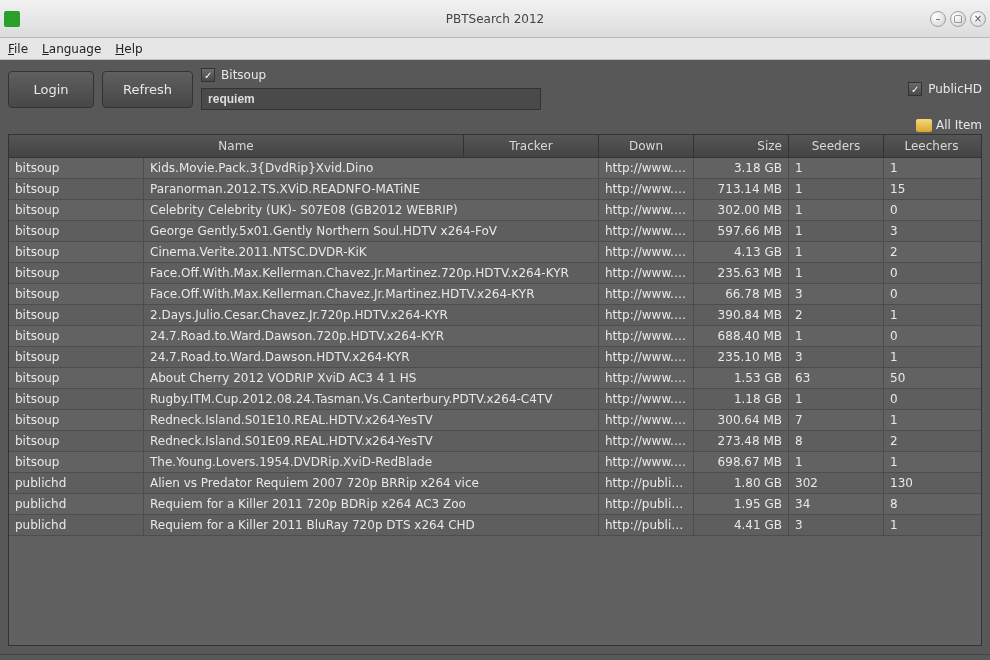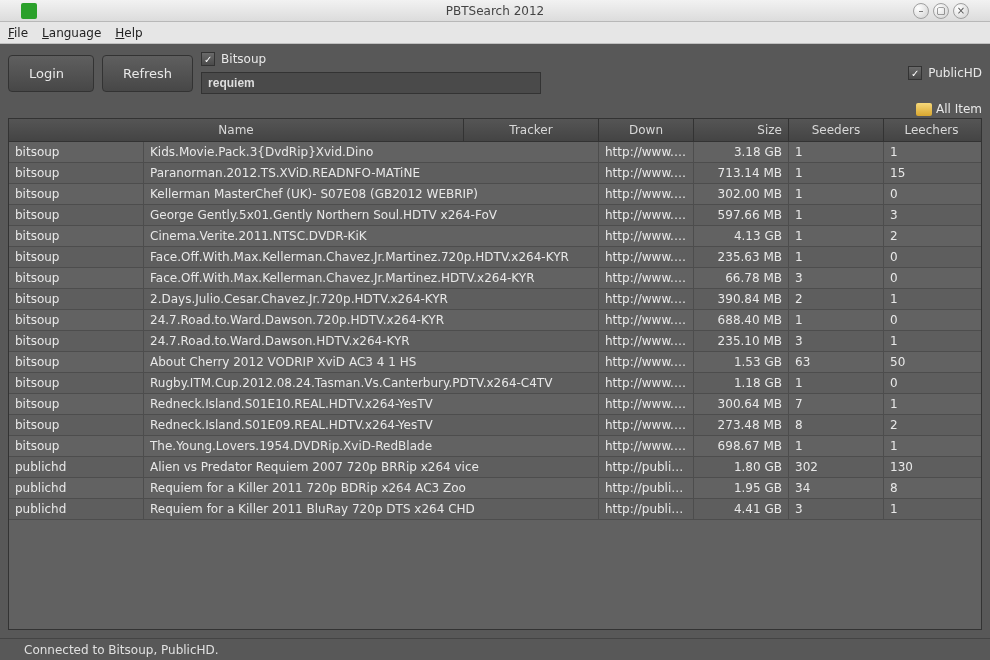--- a/index.html
+++ b/index.html
@@ -6,26 +6,26 @@
 body {
   font-family: "DejaVu Sans", "Liberation Sans", Arial, sans-serif;
   font-size: 12px;
   background: #e6e6e6;
   color: #2a2a2a;
   width: 990px;
   height: 660px;
   overflow: hidden;
 }
 .titlebar {
-  height: 22px;
+  height: 38px;
   background: linear-gradient(#f2f2f2, #dcdcdc);
   border-bottom: 1px solid #b8b8b8;
   display: flex;
   align-items: center;
-  padding: 0 21px;
+  padding: 0 4px;
   position: relative;
 }
 .titlebar .app-icon {
   width: 16px; height: 16px;
   background: #2aa02a;
   border-radius: 2px;
   margin-right: 6px;
 }
 .titlebar .title {
   position: absolute;
@@ -78,20 +78,21 @@
 }
 .tb-btn {
   background: linear-gradient(#5f5f5f, #474747);
   border: 1px solid #333;
   border-radius: 4px;
   color: #e8e8e8;
   padding: 10px 20px;
   font-size: 13px;
   cursor: pointer;
   min-width: 86px;
+  text-align: center;
 }
 .tracker-check {
   display: flex;
   align-items: center;
   gap: 6px;
   color: #e8e8e8;
 }
 .cbx {
   width: 14px; height: 14px;
   border: 1px solid #333;
@@ -254,21 +255,21 @@
         <div class="tr">
           <div class="td c-tracker">bitsoup</div>
           <div class="td c-name">Paranorman.2012.TS.XViD.READNFO-MATiNE</div>
           <div class="td c-down">http://www.bi...</div>
           <div class="td c-size">713.14 MB</div>
           <div class="td c-seed">1</div>
           <div class="td c-leech">15</div>
         </div>
         <div class="tr">
           <div class="td c-tracker">bitsoup</div>
-          <div class="td c-name">Kellerman MasterChef (UK)- S07E08 (GB2012 WEBRIP)</div>
+          <div class="td c-name">Celebrity Celebrity (UK)- S07E08 (GB2012 WEBRIP)</div>
           <div class="td c-down">http://www.bi...</div>
           <div class="td c-size">302.00 MB</div>
           <div class="td c-seed">1</div>
           <div class="td c-leech">0</div>
         </div>
         <div class="tr">
           <div class="td c-tracker">bitsoup</div>
           <div class="td c-name">George Gently.5x01.Gently Northern Soul.HDTV x264-FoV</div>
           <div class="td c-down">http://www.bi...</div>
           <div class="td c-size">597.66 MB</div>

